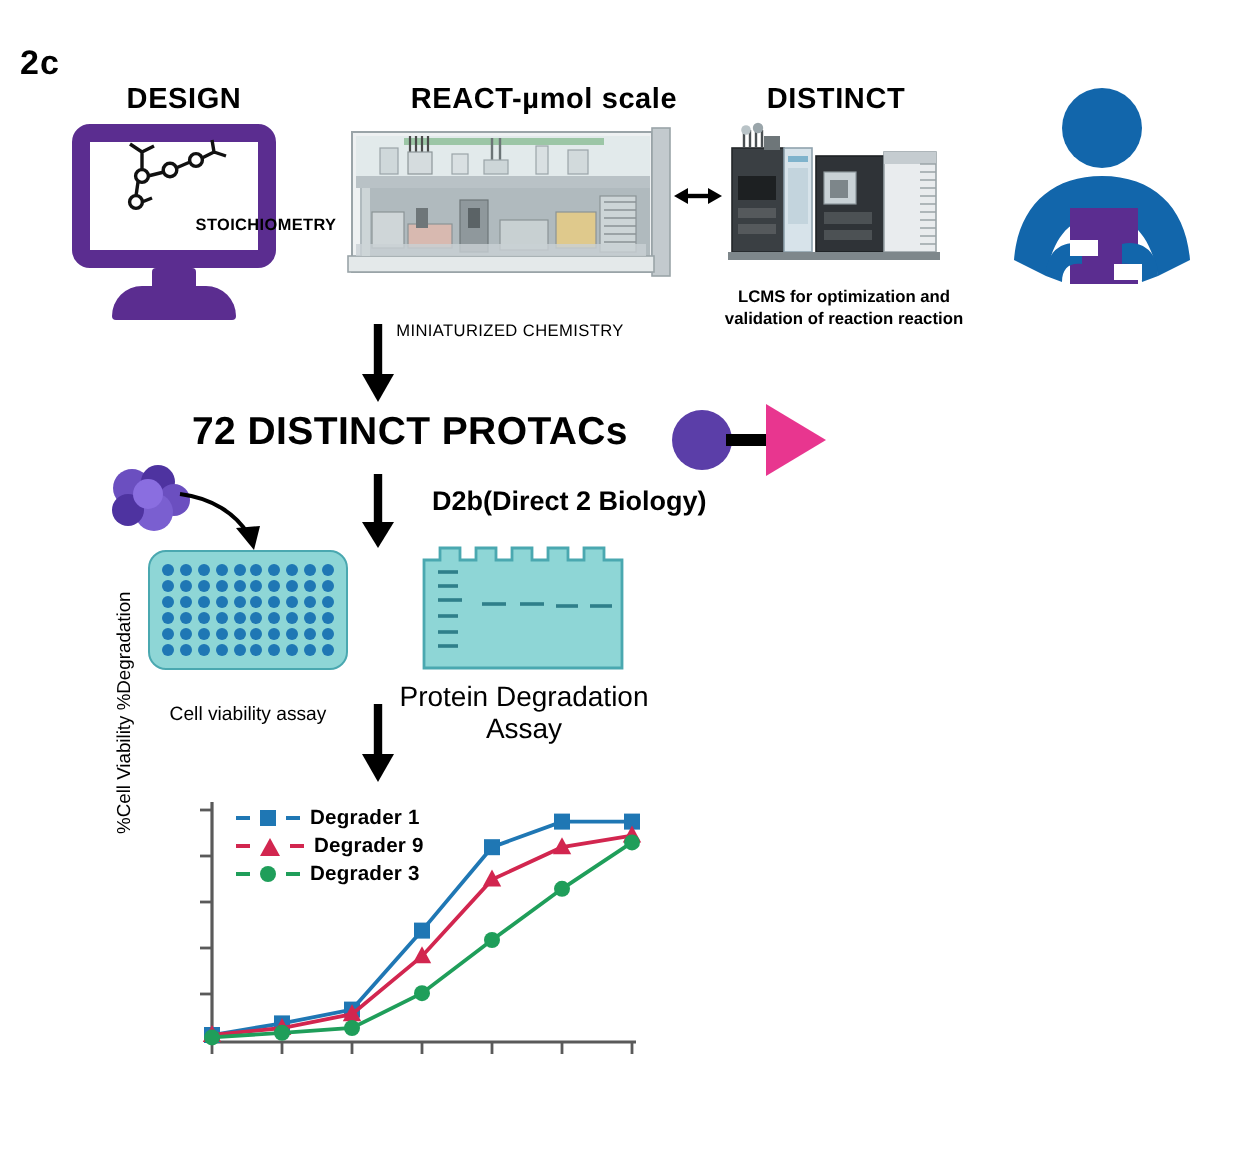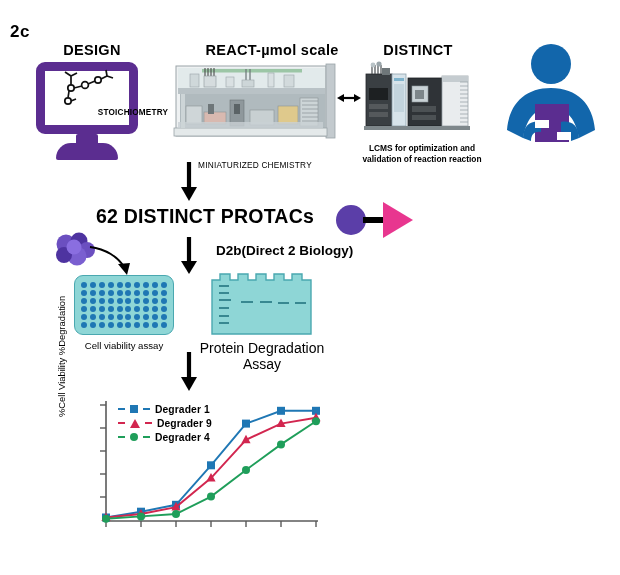--- a/index.html
+++ b/index.html
@@ -55,21 +55,21 @@
   #cells-glyph{left:53px;top:232px;}
   #cells-arrow{left:88px;top:243px;}
 
   
   #plate-viab{left:74px;top:275px;width:100px;height:60px;background:#8ed6d6;
       border:1.6px solid #4aa8b0;border-radius:9px;box-sizing:border-box;}
   #plate-viab-grid{left:80px;top:281px;width:88px;height:48px;
       display:grid;grid-template-columns:repeat(10,1fr);grid-template-rows:repeat(6,1fr);
       gap:0;place-items:center;}
   .well{width:6.2px;height:6.2px;border-radius:50%;background:#1f77b4;}
-  #cap-viab{left:54px;top:340px;width:140px;font-size:9.6px;}
+  #cap-viab{left:54px;top:352px;width:140px;font-size:9.6px;}
 
   #gel-img{left:210px;top:272px;width:103px;height:64px;}
   #cap-gel{left:198px;top:340px;width:128px;font-size:14px;}
 
   
   #chart-wrap{left:62px;top:395px;width:260px;height:160px;}
   #y-axis-label{position:absolute;left:-6px;top:22px;width:120px;
       transform:rotate(-90deg);transform-origin:left top;
       font-size:9.4px;white-space:nowrap;}
   #x-axis-label{position:absolute;left:44px;top:142px;width:200px;
@@ -199,21 +199,21 @@
   <path d="M74 96 C74 82 64 78 56 80 L56 90 C62 89 66 92 66 99 Z" fill="#1266ab"></path>
   <path d="M30 78 L44 78 L44 86 L30 86 Z" fill="#fff"></path>
   <path d="M52 90 L66 90 L66 98 L52 98 Z" fill="#fff"></path>
 </svg>
 
 <svg class="abs v-arrow" style="left:176px;top:162px;" width="26" height="40" viewBox="0 0 26 40">
   <path d="M13 0 L13 28" stroke="#000" stroke-width="4.2"></path>
   <path d="M13 39 L5 25 L21 25 Z" fill="#000"></path>
 </svg>
 
-<div class="abs ctr" id="protac-title">62 DISTINCT PROTACs</div>
+<div class="abs ctr" id="protac-title">72 DISTINCT PROTACs</div>
 
 <svg class="abs" id="protac-glyph" width="80" height="44" viewBox="0 0 80 44">
   <circle cx="16" cy="22" r="15" fill="#5b3ea8"></circle>
   <rect x="28" y="19" width="26" height="6" fill="#000"></rect>
   <path d="M48 4 L78 22 L48 40 Z" fill="#e8368f"></path>
 </svg>
 
 <svg class="abs v-arrow" style="left:176px;top:237px;" width="26" height="38" viewBox="0 0 26 38">
   <path d="M13 0 L13 26" stroke="#000" stroke-width="4.2"></path>
   <path d="M13 37 L5 24 L21 24 Z" fill="#000"></path>
@@ -397,17 +397,17 @@
     <div class="legend-row">
       <span class="lg-line" style="background: rgb(210, 38, 79);"></span>
       <span class="lg-tri" style="border-bottom: 9px solid rgb(210, 38, 79);"></span>
       <span class="lg-line" style="background: rgb(210, 38, 79);"></span>
       <span class="legend-text">Degrader 9</span>
     </div>
     <div class="legend-row">
       <span class="lg-line" style="background: rgb(31, 158, 90);"></span>
       <span class="lg-ci" style="background: rgb(31, 158, 90);"></span>
       <span class="lg-line" style="background: rgb(31, 158, 90);"></span>
-      <span class="legend-text">Degrader 4</span>
+      <span class="legend-text">Degrader 3</span>
     </div>
   </div>
 
 </div>
 
 </body></html>

